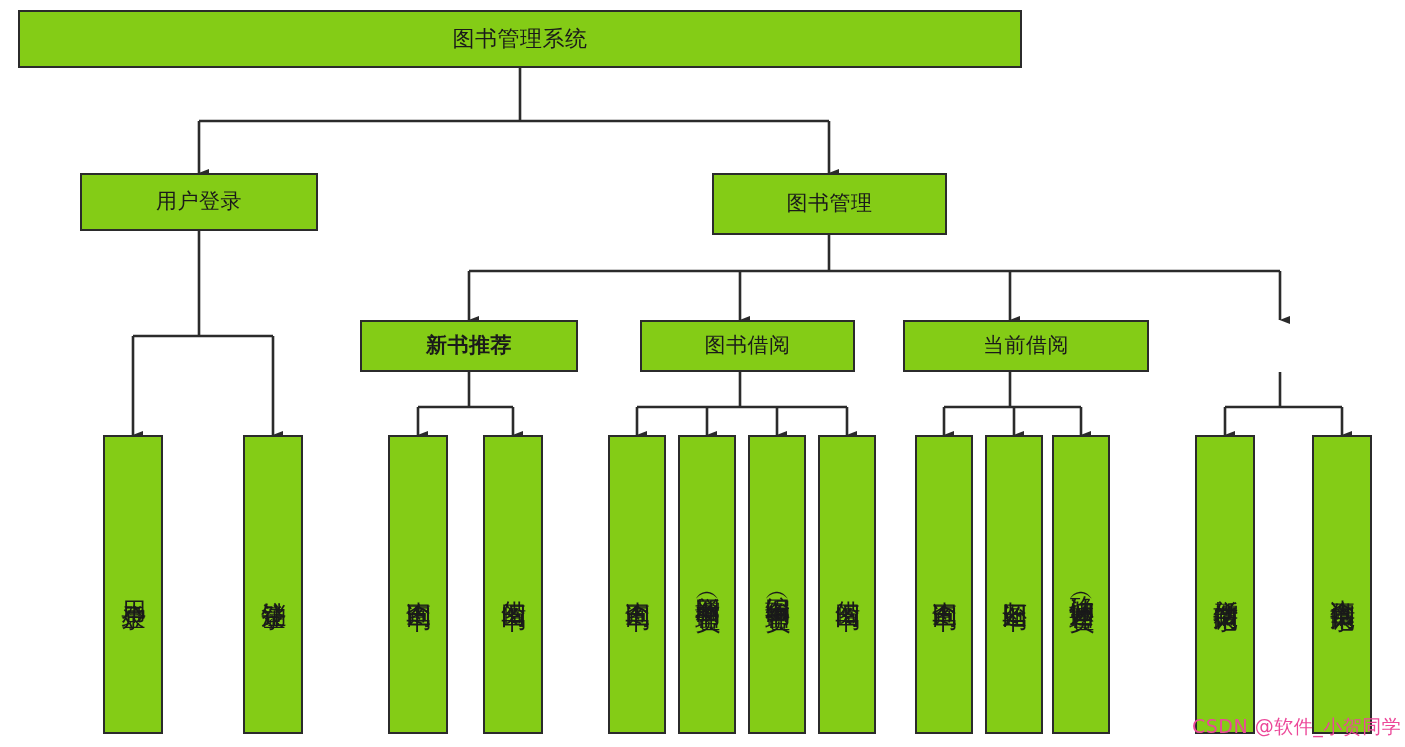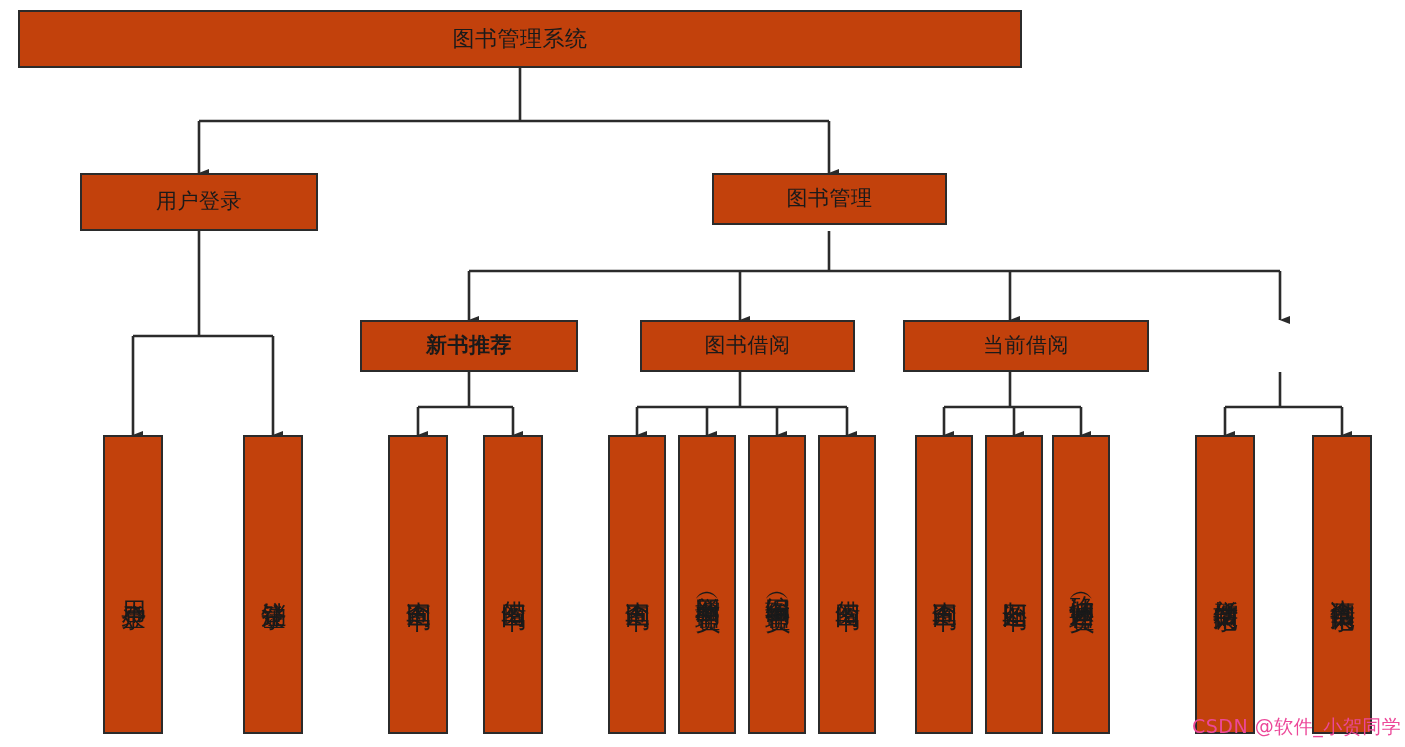--- a/index.html
+++ b/index.html
@@ -22,21 +22,21 @@
     position: absolute;
     left: 0;
     top: 0;
     width: 1405px;
     height: 747px;
     pointer-events: none;
   }
   .node {
     position: absolute;
     box-sizing: border-box;
-    background: #c2410c;
+    background: #84cc16;
     border: 2.4px solid #2b2b2b;
     display: flex;
     align-items: center;
     justify-content: center;
     color: #1a1a1a;
     z-index: 2;
   }
   .node .label {
     display: block;
     text-align: center;
@@ -122,21 +122,21 @@
       </g>
   </svg>
 
   <div class="node h root" style="left: 18px; top: 10px; width: 1004px; height: 58px;">
     <span class="label">图书管理系统</span>
   </div>
 
   <div class="node h" style="left: 80px; top: 173px; width: 238px; height: 58px;">
     <span class="label">用户登录</span>
   </div>
-  <div class="node h" style="left: 712px; top: 173px; width: 235px; height: 52px;">
+  <div class="node h" style="left: 712px; top: 173px; width: 235px; height: 62px;">
     <span class="label">图书管理</span>
   </div>
 
   <div class="node h" style="left: 360px; top: 320px; width: 218px; height: 52px; font-weight: bold;">
     <span class="label">新书推荐</span>
   </div>
   <div class="node h" style="left: 633px; top: 320px; width: 215px; height: 52px; margin-left: 7px;">
     <span class="label">图书借阅</span>
   </div>
   <div class="node h" style="left: 903px; top: 320px; width: 246px; height: 52px;">

